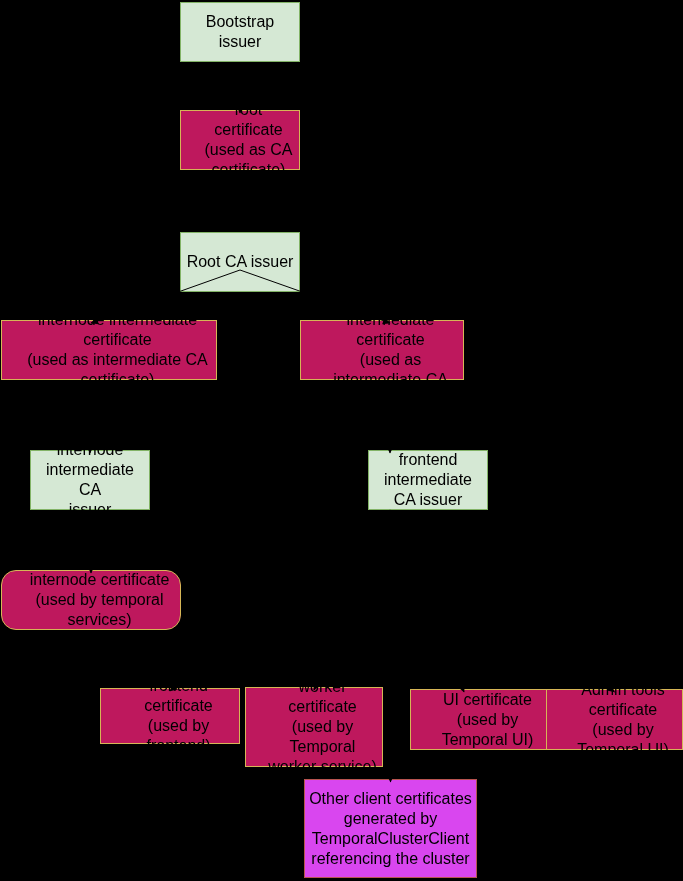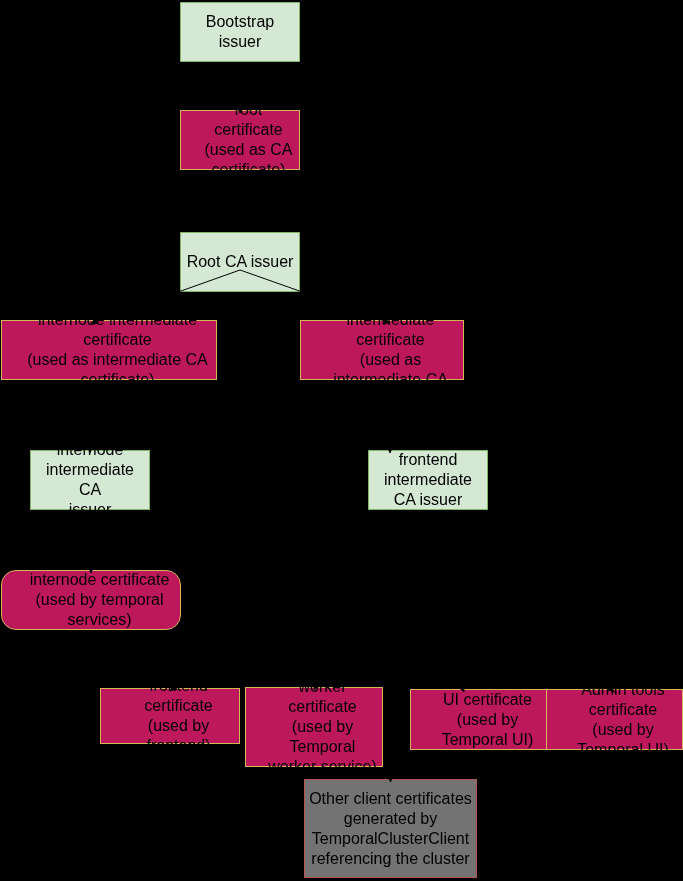--- a/index.html
+++ b/index.html
@@ -21,21 +21,21 @@
     justify-content: center;
     text-align: center;
     font-size: 16px;
     line-height: 1.25;
     color: #000;
     white-space: pre-line;
     padding: 2px;
   }
   .node.issuer { background: #d5e8d4; border-color: #82b366; }
   .node.cert   { background: #be185d; border-color: #d6b656; padding-left: 19px; }
-  .node.client { background: #737373; border-color: #b85450; }
+  .node.client { background: #d946ef; border-color: #b85450; }
   svg.edges {
     position: absolute;
     left: 0; top: 0;
     width: 683px; height: 881px;
     pointer-events: none;
   }
 </style>
 </head>
 <body>
 

